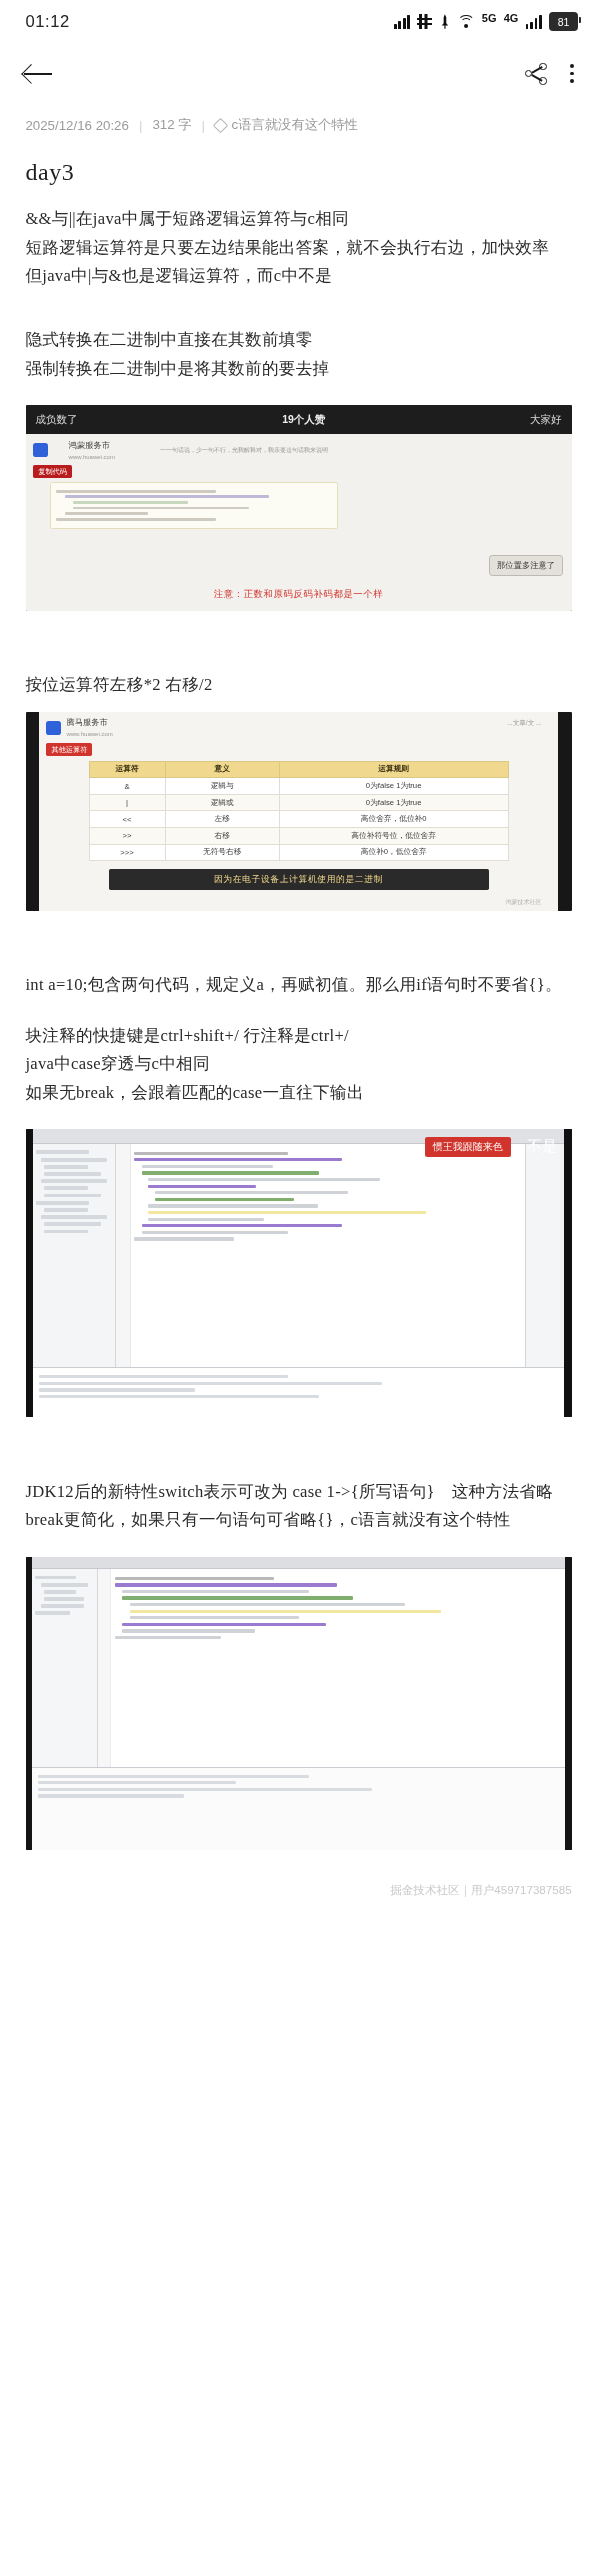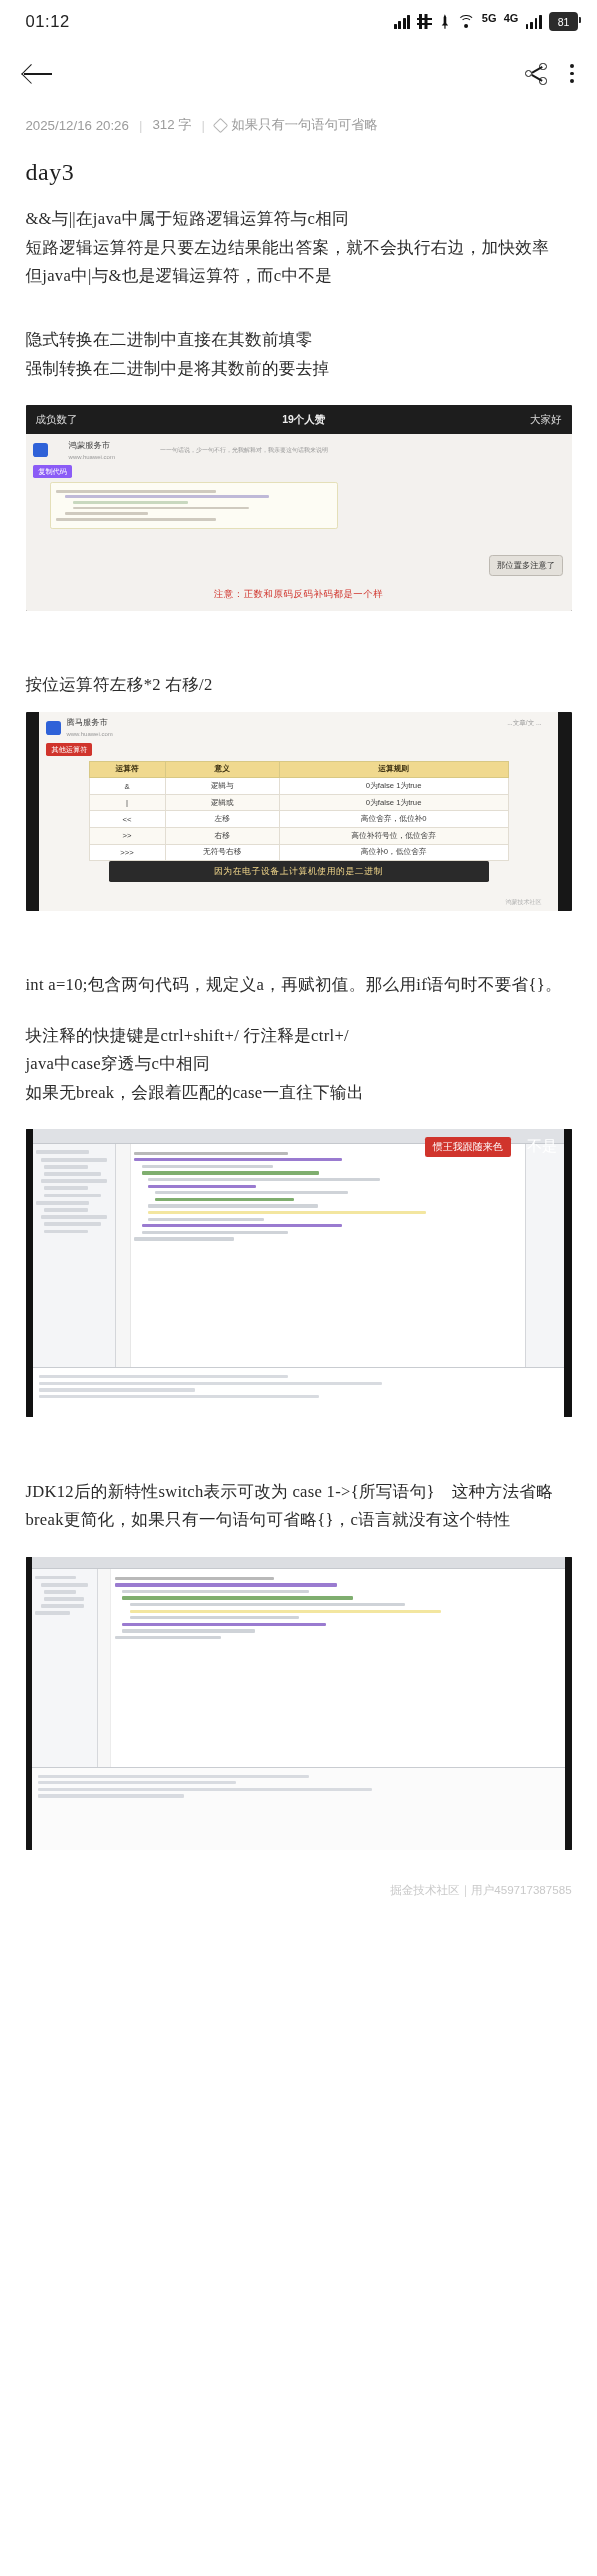--- a/index.html
+++ b/index.html
@@ -315,21 +315,21 @@
     width: 14.4px; height: 14.4px;
     background: #2f62d8;
     border-radius: 2.8px;
   }
   .img1 .tiny-sub {
     font-size: 6px;
     color: #999;
   }
   .img1 .redtag {
     display: inline-block;
-    background: #8b5cf6;
+    background: #b91c1c;
     color: #fff;
     font-size: 7.2px;
     padding: 1.7px 5px;
     border-radius: 1.7px;
     margin: 4.4px 0 3.3px 0;
   }
   .img1 .codebox {
     background: #fdfcf4;
     border: 0.6px solid #e4dfb8;
     border-radius: 2.2px;
@@ -431,21 +431,21 @@
     font-weight: bold;
   }
   .img2 td {
     padding: 2.8px 3.3px;
     border: 0.6px solid #e2ddd2;
     color: #3b3b3b;
     text-align: center;
   }
   .img2 tr:nth-child(even) td { background: #fbf9f3; }
   .img2 .banner {
-    margin: 0 auto 0 auto;
+    margin: 8px auto 0 auto;
     width: 380px;
     background: #2a2a2a;
     color: #f4d98c;
     text-align: center;
     font-size: 8.8px;
     padding: 4.4px 0;
     border-radius: 1.7px;
     letter-spacing: 0.6px;
   }
   .img2 .corner-tr {
@@ -683,21 +683,21 @@
   </div>
 </div>
 
 <div class="meta-line">
   <span>2025/12/16 20:26</span>
   <span class="meta-sep">|</span>
   <span>312 字</span>
   <span class="meta-sep">|</span>
   <span class="meta-tag">
     <span class="tag-icon"></span>
-    <span>如果只有一句语句可省略</span>
+    <span>c语言就没有这个特性</span>
   </span>
 </div>
 
 <div class="article">
 
   <div class="h-title">day3</div>
 
   <div class="para">&amp;&amp;与||在java中属于短路逻辑运算符与c相同</div>
   <div class="para">短路逻辑运算符是只要左边结果能出答案，就不会执行右边，加快效率</div>
   <div class="para">但java中|与&amp;也是逻辑运算符，而c中不是</div>

